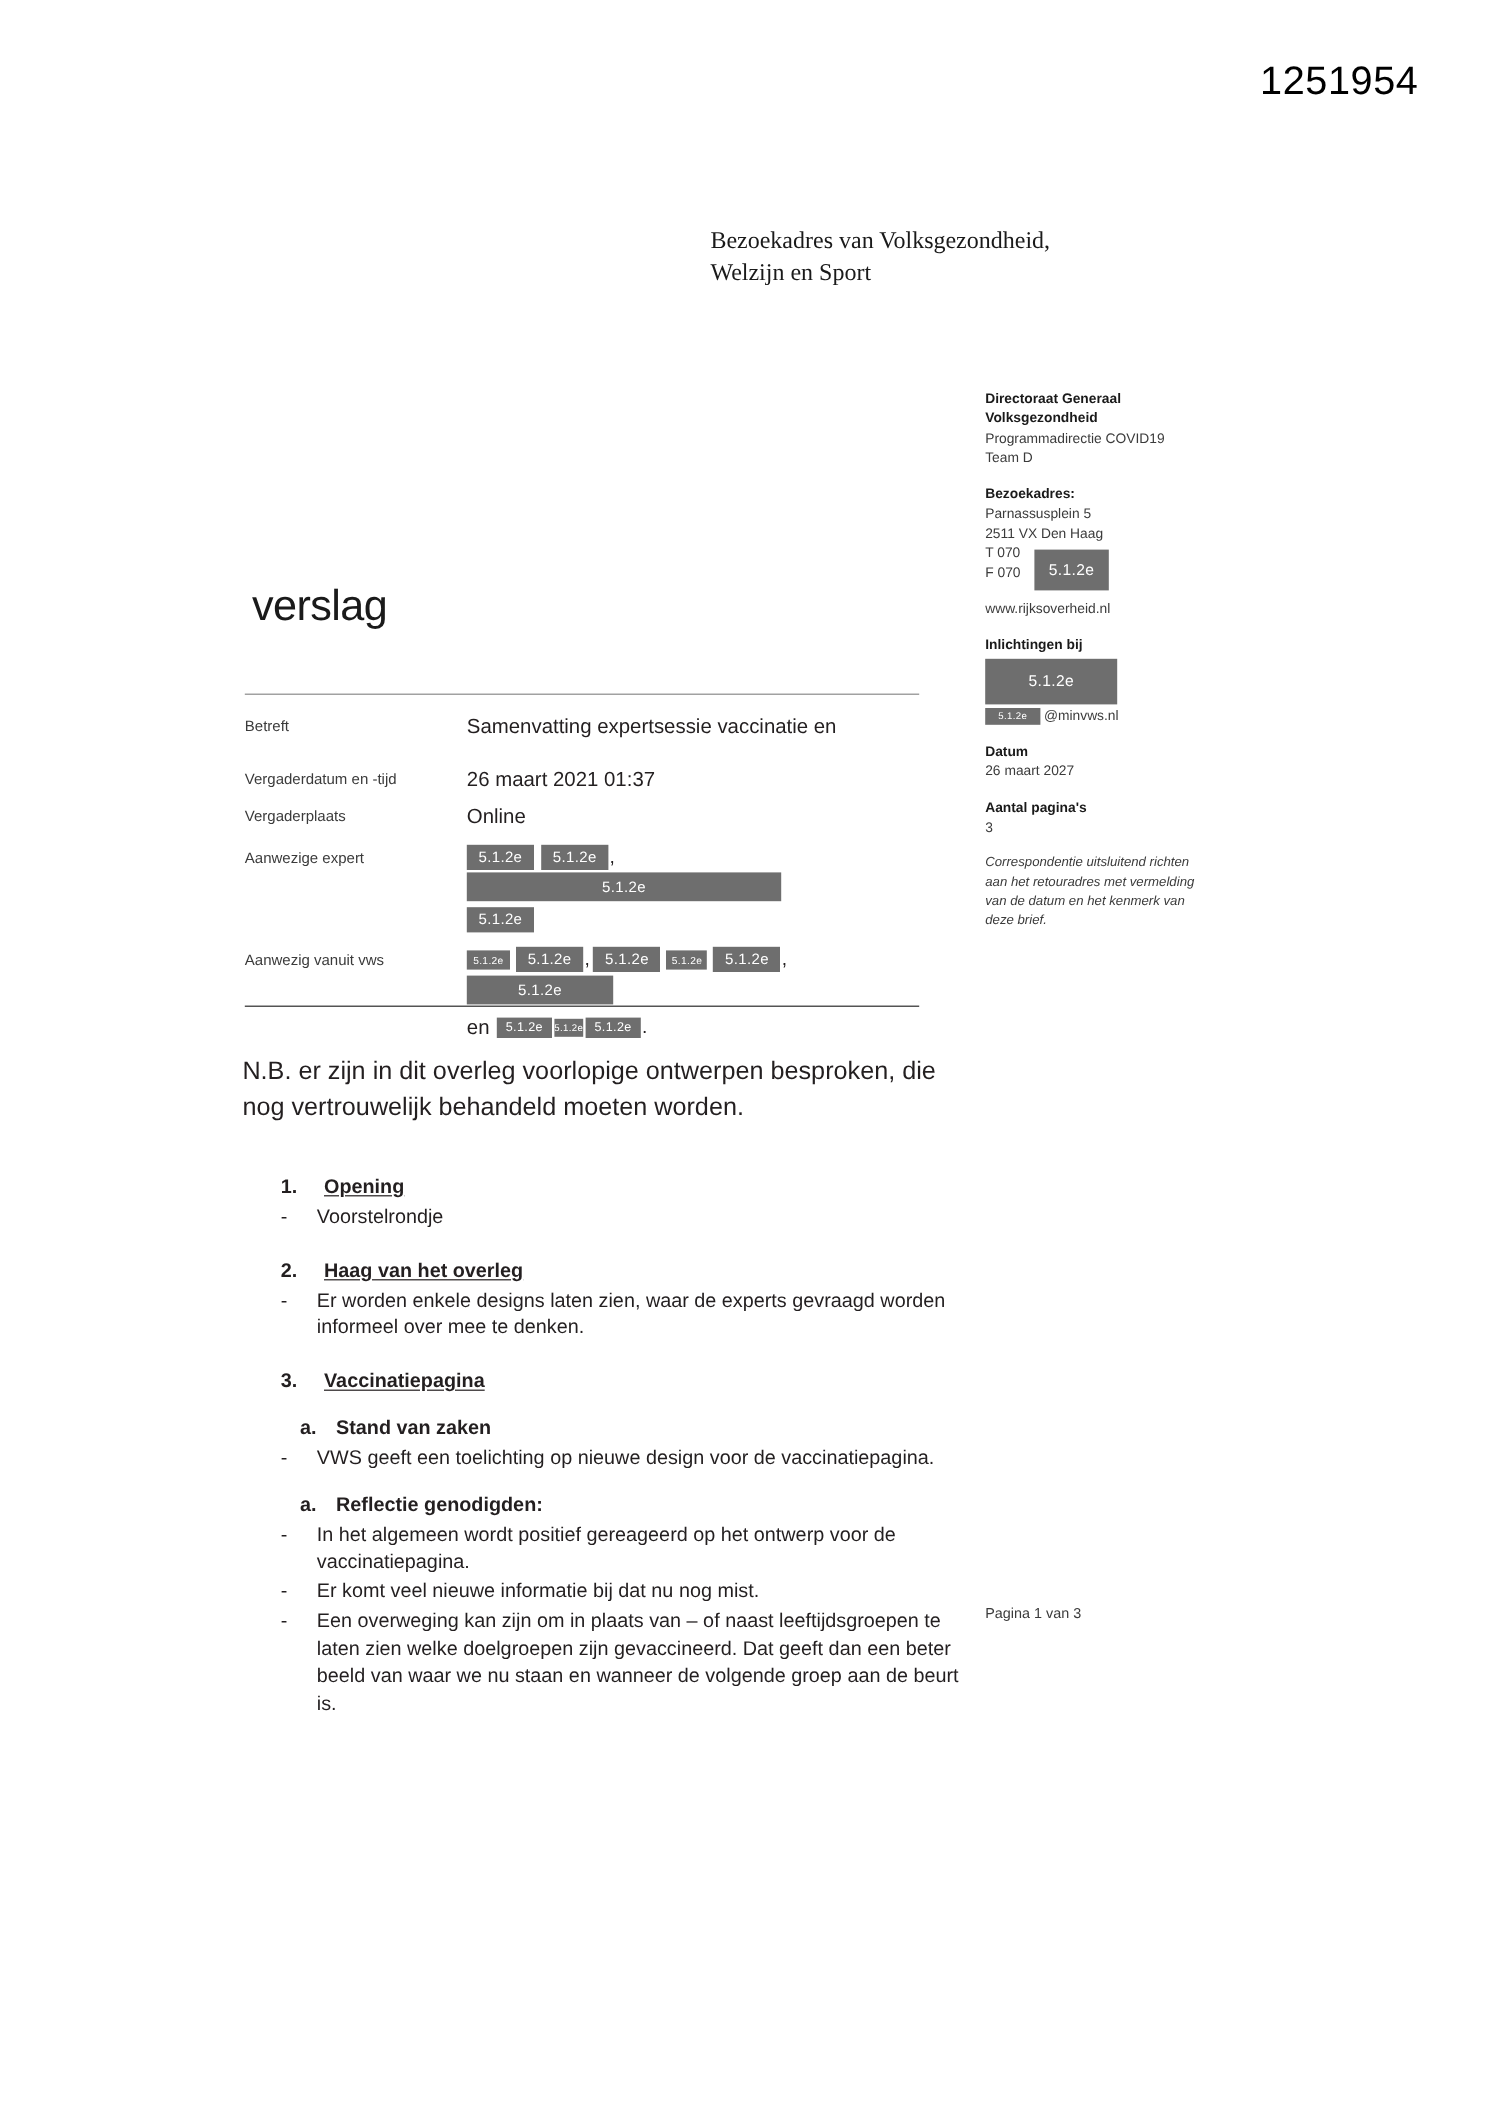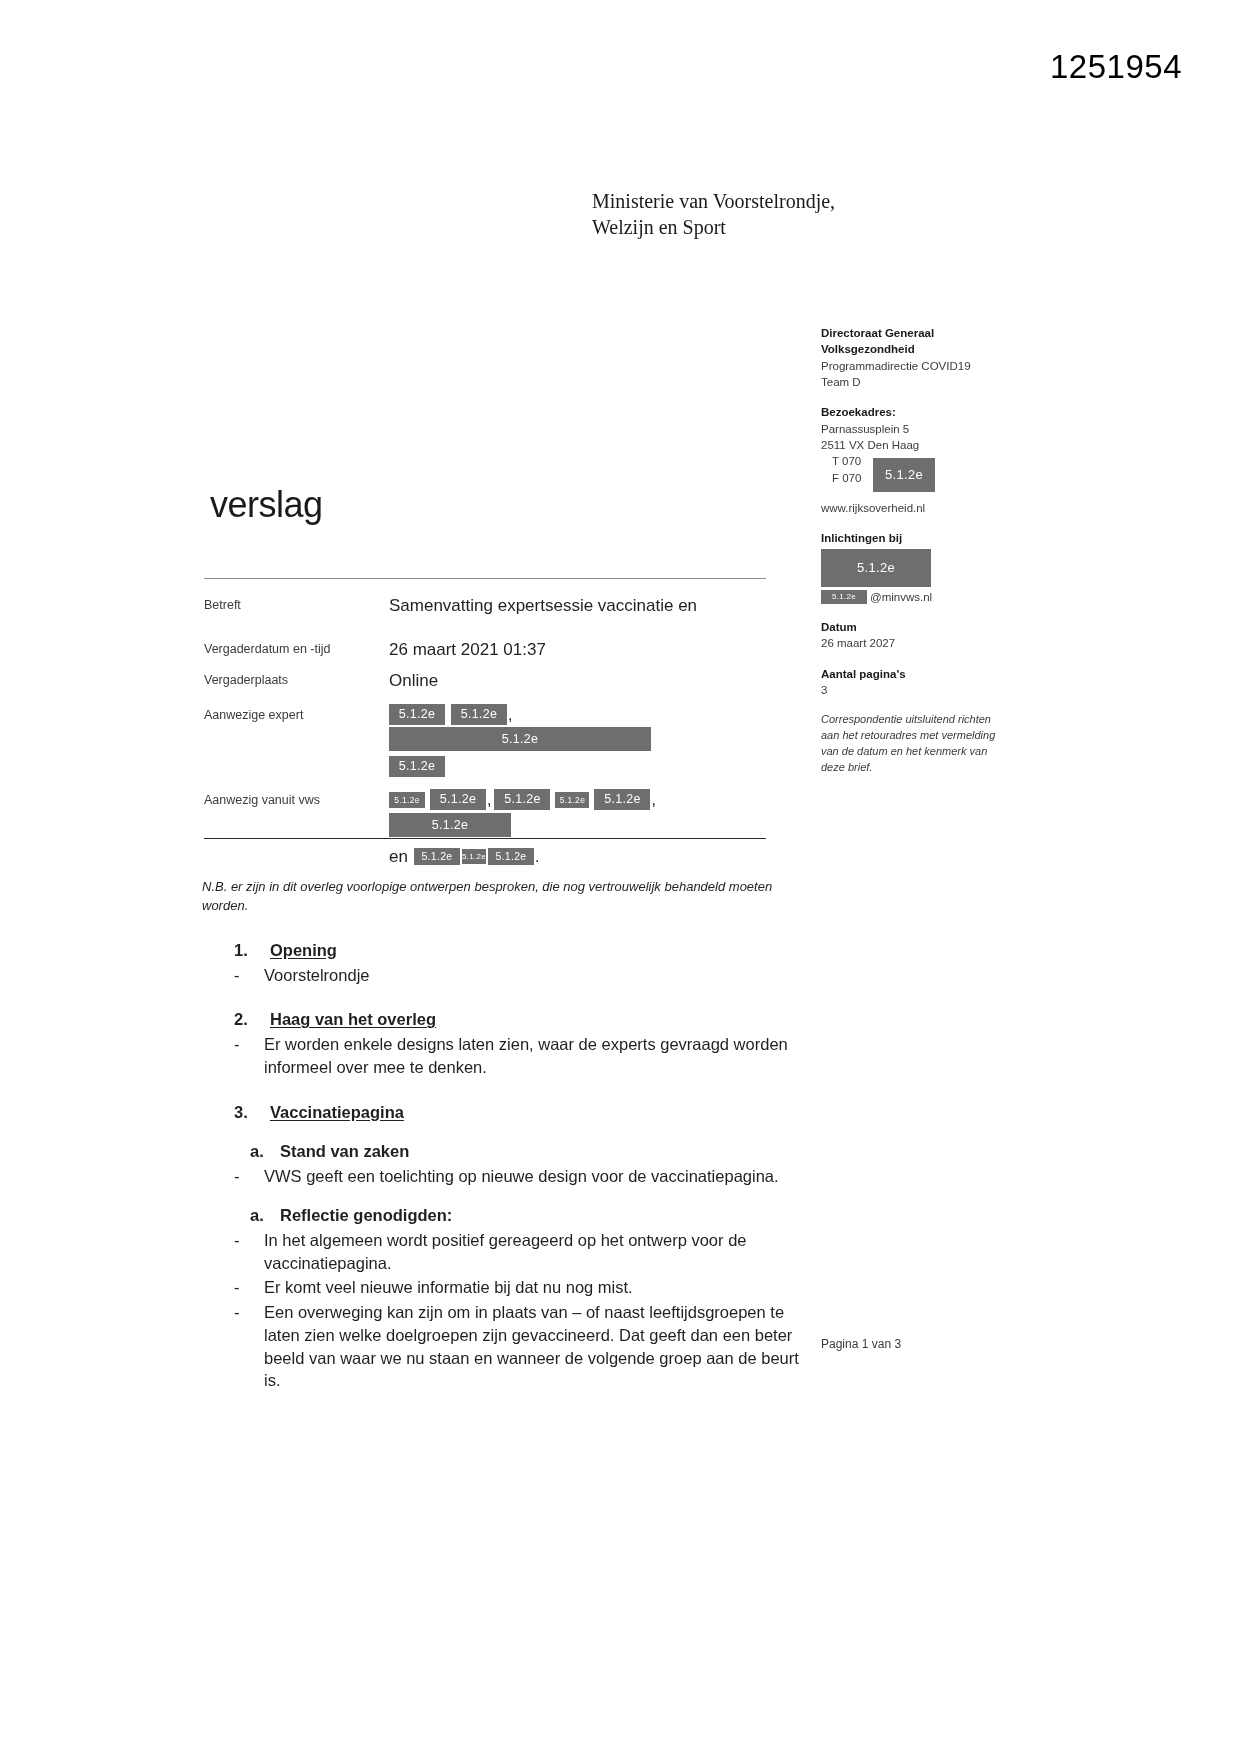--- a/index.html
+++ b/index.html
@@ -61,21 +61,21 @@
     color: #1a1a1a;
   }
   .sb-line { white-space: nowrap; }
   .sb-url { white-space: nowrap; }
   .sb-note {
     font-style: italic;
     font-size: 11px;
     line-height: 1.45;
     color: #3b3b3b;
   }
-  .sb-phone-wrap { position: relative; margin-left: 11px; }
+  .sb-phone-wrap { position: relative; }
 
   
   .redact {
     display: inline-block;
     background: #6e6e6e;
     color: #ffffff;
     text-align: center;
     vertical-align: middle;
     font-size: 12px;
     line-height: 1;
@@ -210,25 +210,24 @@
   .vws-line2 .dot { font-size: 16px; margin-left: 1px; }
 
   
   .body {
     position: absolute;
     left: 202px;
     top: 878px;
     width: 600px;
   }
   .nb {
-    font-style: italic;
-    font-size: 13px;
+    font-size: 21px;
     line-height: 1.45;
     color: #231f20;
-    margin-bottom: 25px;
+    margin-bottom: 41px;
   }
   .item-head {
     display: flex;
     font-size: 16.5px;
     font-weight: bold;
     margin-bottom: 4px;
   }
   .item-head .num {
     width: 36px;
     flex: 0 0 36px;
@@ -277,21 +276,21 @@
   }
 </style>
 </head>
 <body>
 
 <div class="page">
 
   <div class="doc-number">1251954</div>
 
   <div class="ministry">
-    <div>Ministerie van Voorstelrondje,</div>
+    <div>Bezoekadres van Volksgezondheid,</div>
     <div>Welzijn en Sport</div>
   </div>
 
   <div class="sidebar">
 
     <div class="sb-block">
       <div class="sb-line sb-strong">Directoraat Generaal</div>
       <div class="sb-line sb-strong">Volksgezondheid</div>
       <div class="sb-line">Programmadirectie COVID19</div>
       <div class="sb-line">Team D</div>

